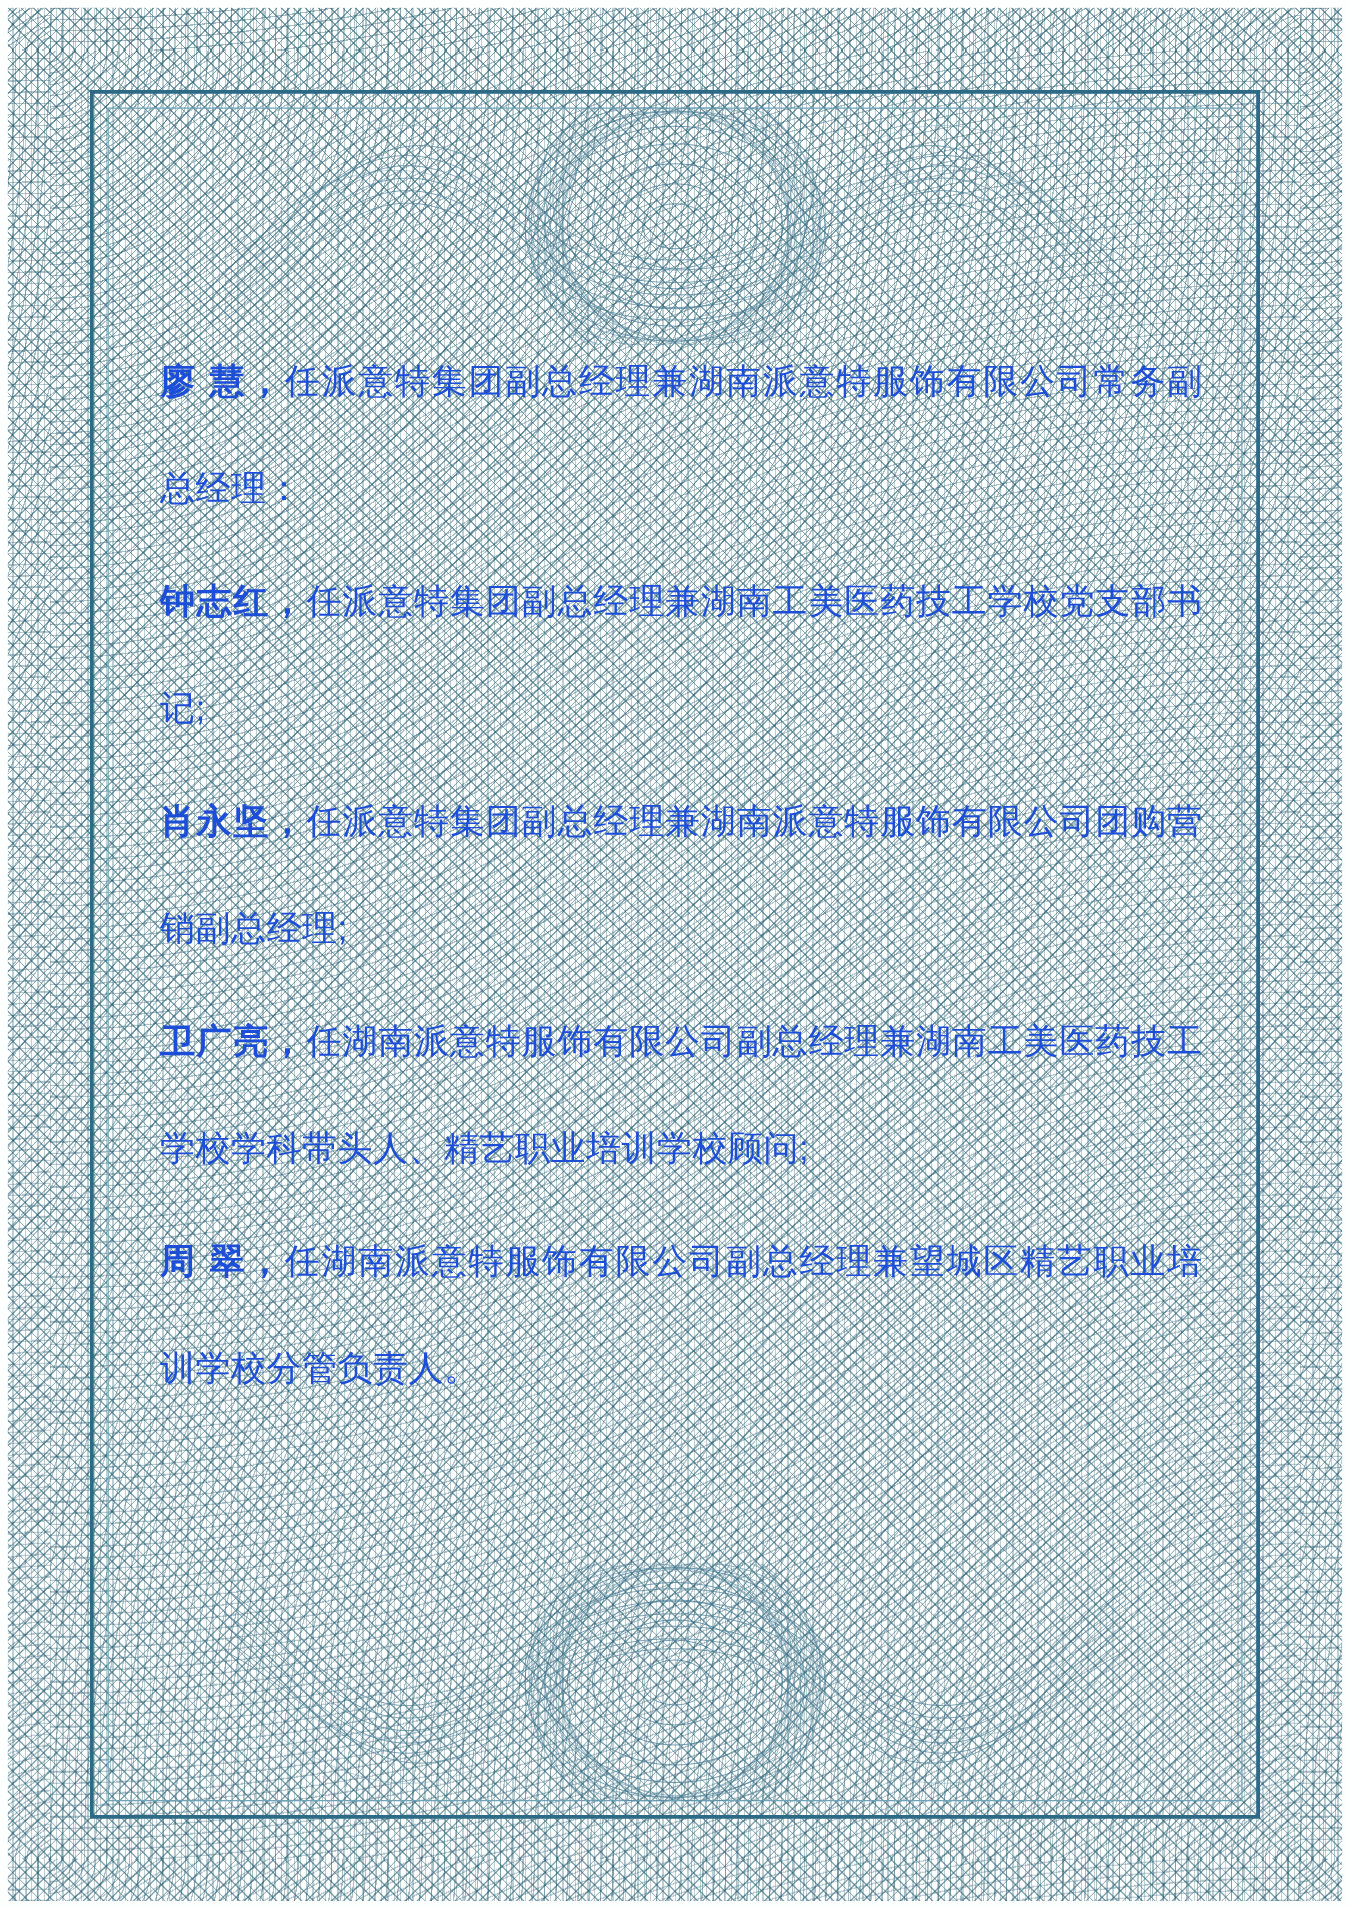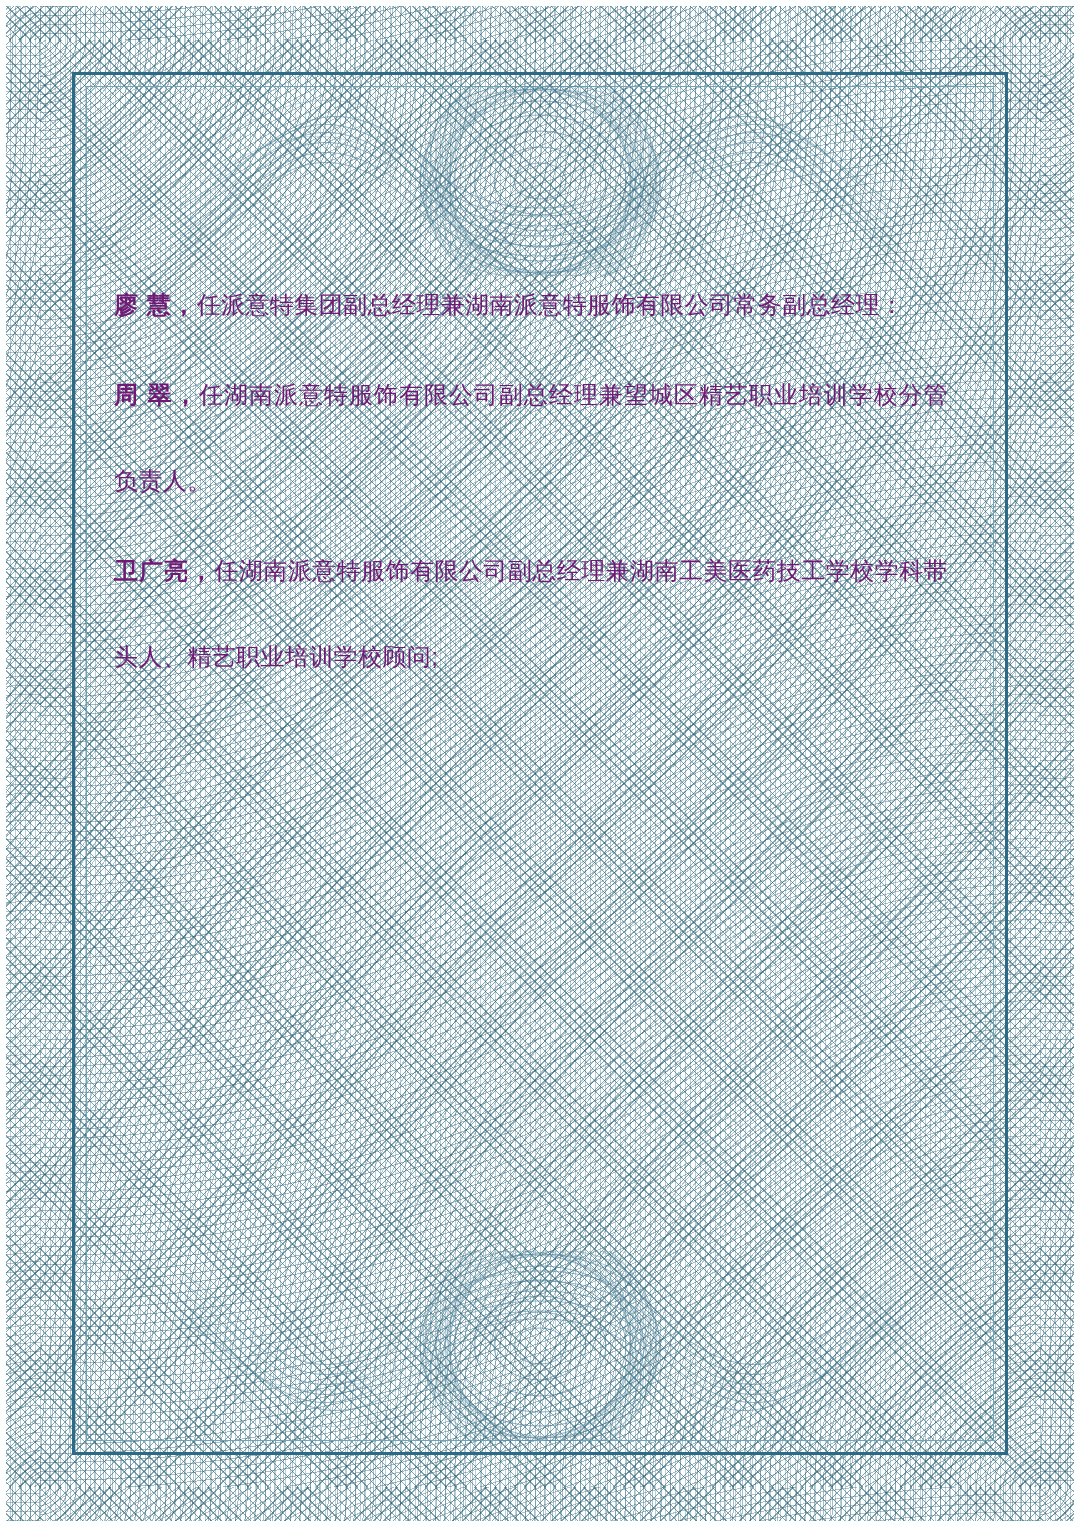--- a/index.html
+++ b/index.html
@@ -94,25 +94,25 @@
     position: absolute;
     left: 90px; top: 600px;
     width: 900px; height: 700px;
     opacity: .5;
     pointer-events: none;
   }
 
   
   .body-text {
     position: absolute;
-    left: 114px;
+    left: 128px;
     top: 262px;
     width: 834px;
-    color: #701a75;
-    font-size: 24px;
+    color: #1d4ed8;
+    font-size: 28px;
     line-height: 86px;
     letter-spacing: .4px;
   }
   .para {
     margin: 0 0 4px 0;
     text-align: justify;
     text-justify: inter-ideograph;
   }
   .para .name {
     font-weight: bold;
@@ -235,20 +235,26 @@
       <path d="M120 150 C 260 90, 340 270, 470 200 C 600 130, 700 290, 860 210"></path>
       <path d="M120 180 C 260 120, 340 300, 470 230 C 600 160, 700 320, 860 240"></path>
     </g>
   </svg>
 
   <div class="body-text">
     <p class="para">
       <span class="name">廖 慧，</span><span class="desc">任派意特集团副总经理兼湖南派意特服饰有限公司常务副总经理：</span>
     </p>
     <p class="para">
+      <span class="name">钟志红，</span><span class="desc">任派意特集团副总经理兼湖南工美医药技工学校党支部书记;</span>
+    </p>
+    <p class="para">
+      <span class="name">肖永坚，</span><span class="desc">任派意特集团副总经理兼湖南派意特服饰有限公司团购营销副总经理;</span>
+    </p>
+    <p class="para">
+      <span class="name">卫广亮，</span><span class="desc">任湖南派意特服饰有限公司副总经理兼湖南工美医药技工学校学科带头人、精艺职业培训学校顾问;</span>
+    </p>
+    <p class="para">
       <span class="name">周 翠，</span><span class="desc">任湖南派意特服饰有限公司副总经理兼望城区精艺职业培训学校分管负责人。</span>
     </p>
-    <p class="para">
-      <span class="name">卫广亮，</span><span class="desc">任湖南派意特服饰有限公司副总经理兼湖南工美医药技工学校学科带头人、精艺职业培训学校顾问;</span>
-    </p>
   </div>
 
 </div>
 
 </body></html>

